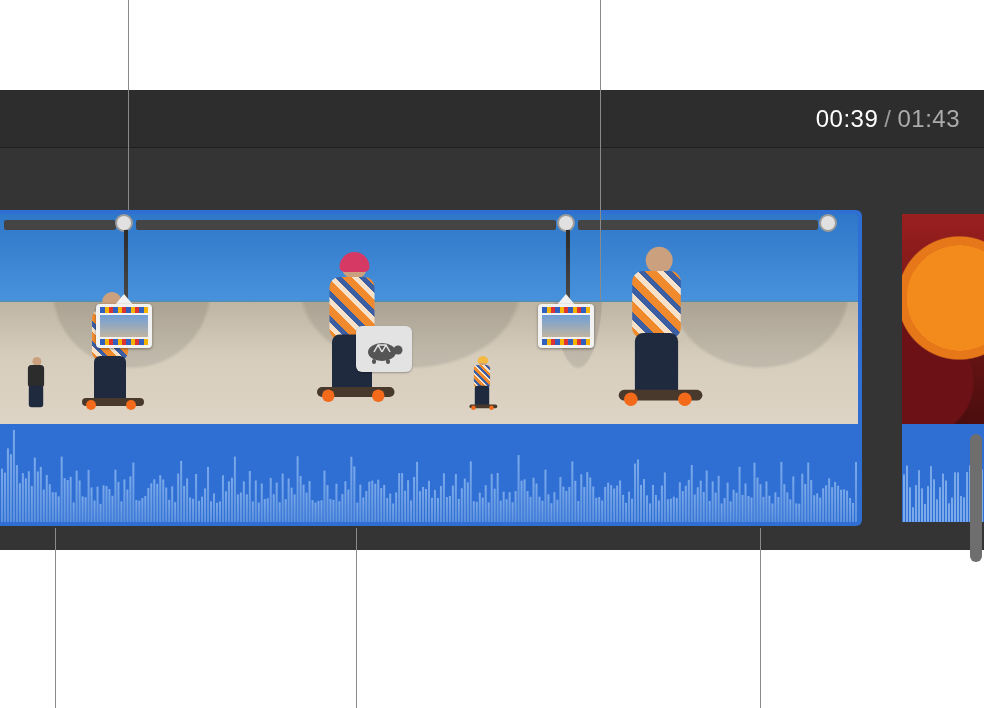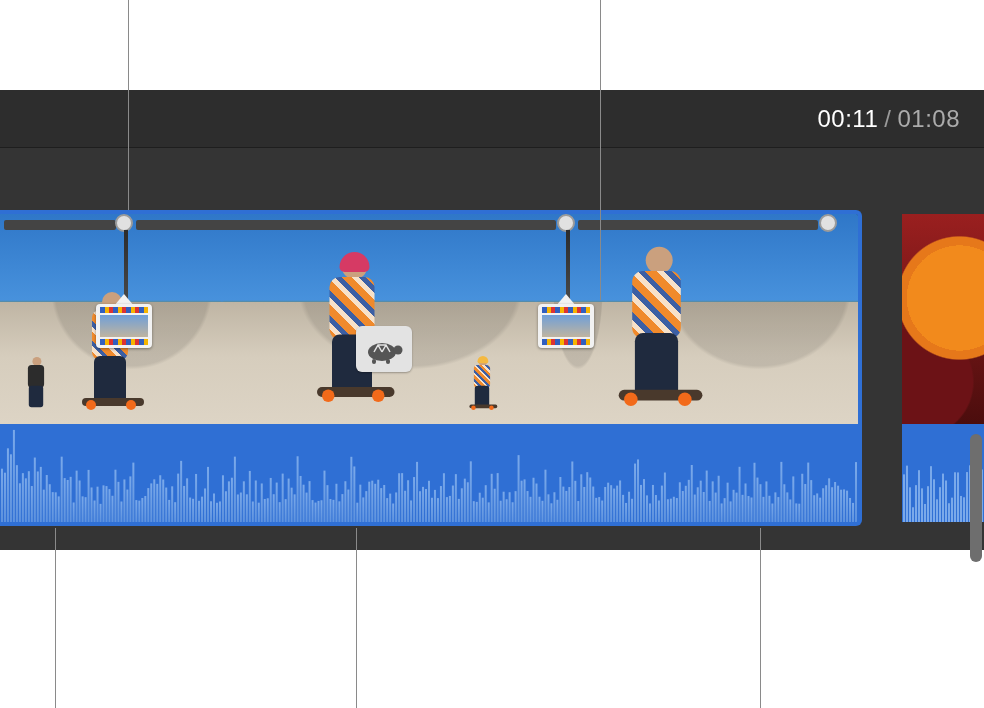--- a/index.html
+++ b/index.html
@@ -246,23 +246,23 @@
 </style>
 </head>
 <body>
 
 <div class="callout" style="left:128px; top:0; height:210px;"></div>
 <div class="callout" style="left:600px; top:0; height:300px;"></div>
 
 <div class="editor-area">
 
   <div class="timecode-bar">
-    <span class="current">00:11</span>
+    <span class="current">00:39</span>
     <span class="sep">/</span>
-    <span class="total">01:08</span>
+    <span class="total">01:43</span>
   </div>
 
   <div class="timeline">
 
     <div class="clip-selected">
 
       <div class="clip-video">
         <div class="thumb-row">
 
           <div class="thumb" style="width:226px">

